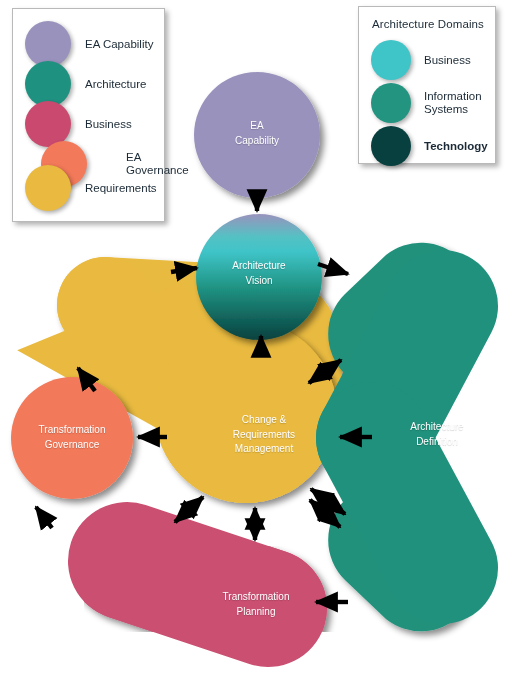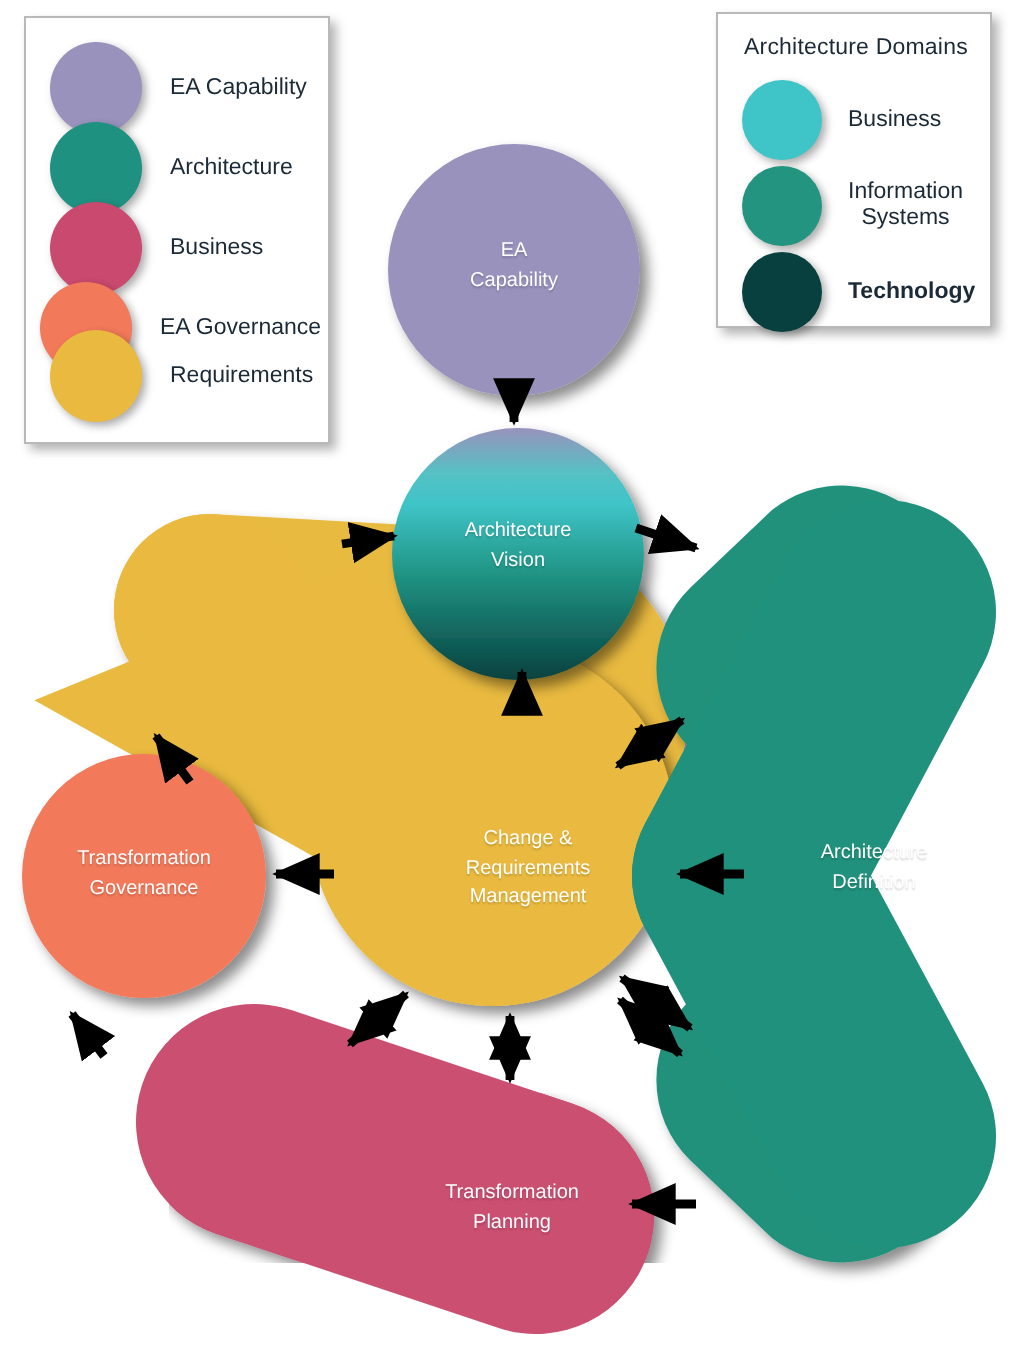--- a/index.html
+++ b/index.html
@@ -11,21 +11,21 @@
   #stage{position:absolute;left:0;top:0;width:517px;height:673px;}
   svg#diagram{position:absolute;left:0;top:0;width:517px;height:673px;display:block;}
 
   
   .legend{
     position:absolute;background:#ffffff;border:1px solid #b9b9b9;
     box-shadow:3px 3px 5px rgba(0,0,0,.30);
     box-sizing:border-box;
   }
   #legend-shapes{left:12px;top:8px;width:153px;height:214px;}
-  #legend-domains{left:358px;top:6px;width:138px;height:158px;text-align:center;}
+  #legend-domains{left:358px;top:6px;width:138px;height:158px;}
 
   .legend-title{
     position:absolute;left:13px;top:11px;font-size:11.5px;color:#1b2a36;
     letter-spacing:.1px;white-space:nowrap;
   }
   .legend-row{position:absolute;display:flex;align-items:center;}
   .swatch{
     border-radius:50%;flex:0 0 auto;
     box-shadow:2px 2px 4px rgba(0,0,0,.33);
   }
@@ -182,21 +182,21 @@
       <span class="legend-label">EA Capability</span>
     </div>
     <div class="legend-row" style="left:12px;top:52px;">
       <span class="swatch sw-lg" style="background:#1f9180;"></span>
       <span class="legend-label">Architecture</span>
     </div>
     <div class="legend-row" style="left:12px;top:92px;">
       <span class="swatch sw-lg" style="background:#c94a6e;"></span>
       <span class="legend-label">Business</span>
     </div>
-    <div class="legend-row" style="left:7px;top:132px;">
+    <div class="legend-row" style="left:28px;top:132px;gap:25px;">
       <span class="swatch sw-lg" style="background:#f2795a;"></span>
       <span class="legend-label">EA Governance</span>
     </div>
     <div class="legend-row" style="left:12px;top:156px;">
       <span class="swatch sw-lg" style="background:#e9ba3f;"></span>
       <span class="legend-label">Requirements</span>
     </div>
   </div>
 
   <div class="legend" id="legend-domains">

